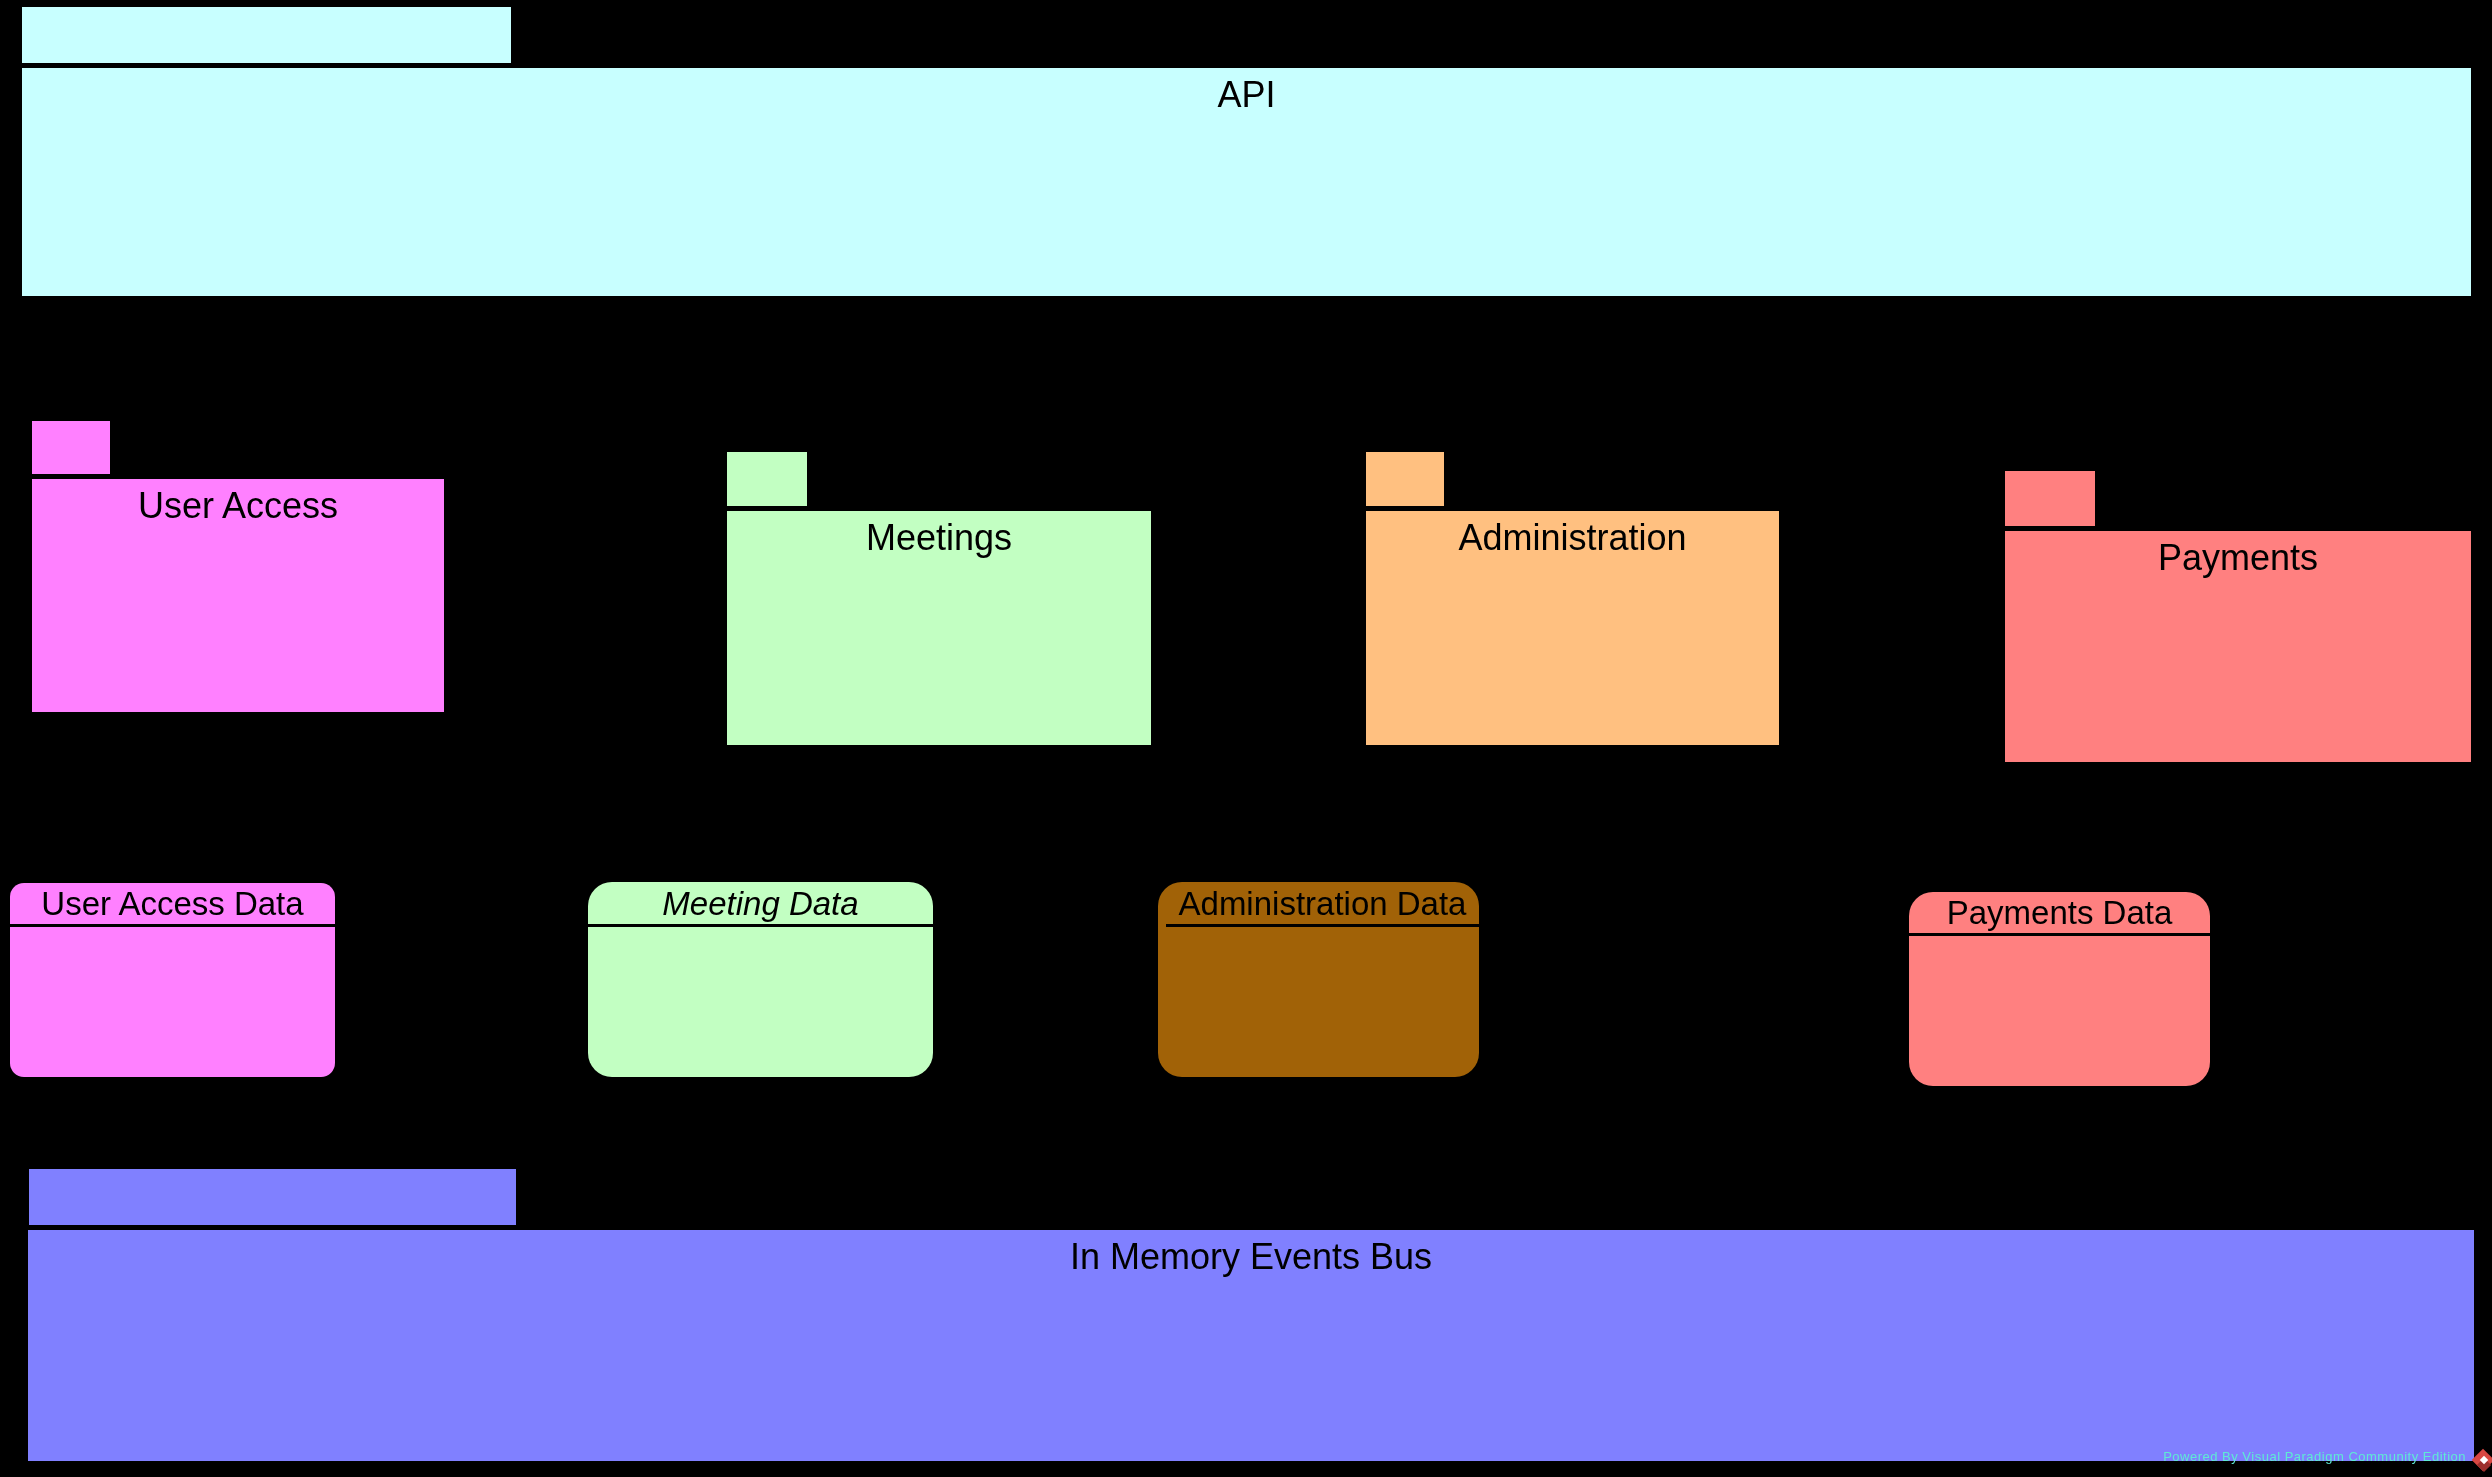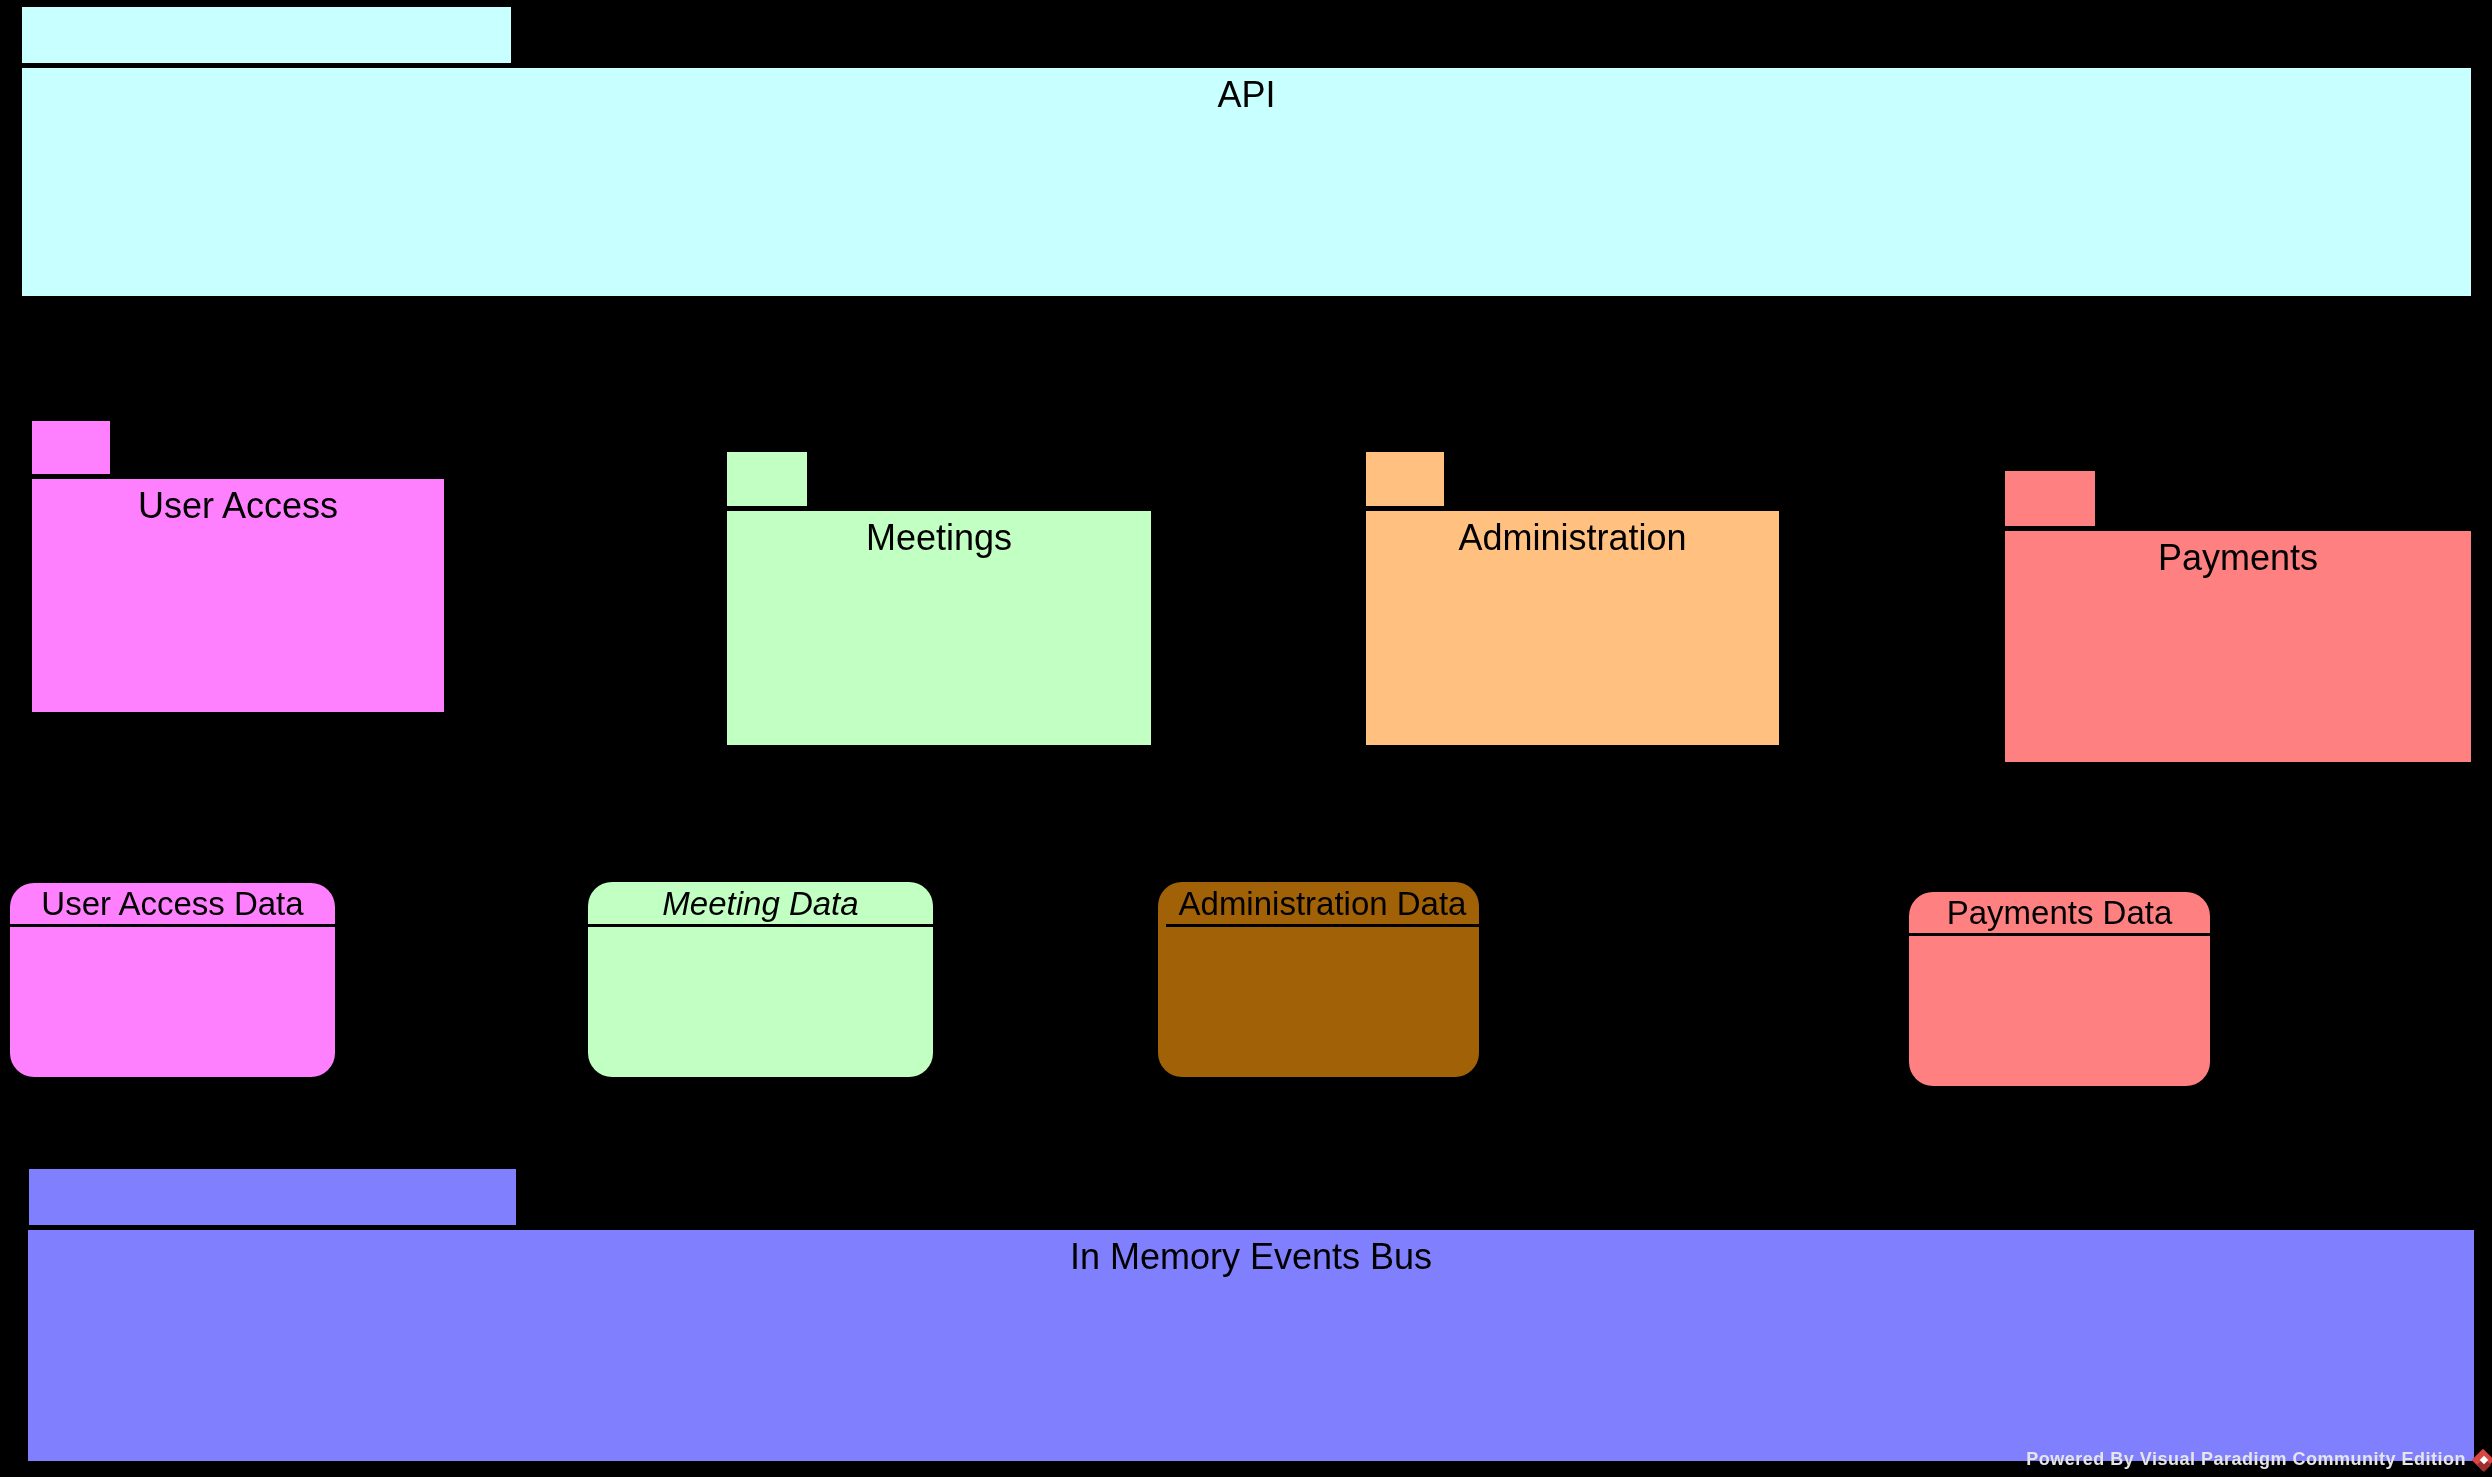--- a/index.html
+++ b/index.html
@@ -69,39 +69,38 @@
   #pkg-administration .pkgbody { left: 0;      top: 59px;  width: 413px; height: 234px; }
   
   #pkg-payments          { left: 2005px; top: 471px; width: 466px; height: 291px; padding-left: 44px; }
   #pkg-payments .tab     { left: 0;      top: 0;     width: 90px;  height: 60px; }
   #pkg-payments .pkgbody { left: 0;      top: 60px;  width: 466px; height: 231px; }
   
   #pkg-events-bus          { left: 28px; top: 1169px; width: 2446px; height: 292px; }
   #pkg-events-bus .tab     { left: 1px;  top: 0;      width: 487px;  height: 61px; }
   #pkg-events-bus .pkgbody { left: 0;    top: 61px;   width: 2446px; height: 231px; }
   
-  #store-user-access-data    { left: 10px;   top: 883px; width: 325px; height: 194px; }
+  #store-user-access-data    { left: 10px;   top: 883px; width: 325px; height: 194px; border-radius: 14px; }
   #store-user-access-data    .storeheader { height: 44px; line-height: 42px; }
   #store-meeting-data        { left: 588px;  top: 882px; width: 345px; height: 195px; }
   #store-meeting-data        .storeheader { height: 45px; line-height: 43px; font-style: italic; }
   #store-administration-data { left: 1158px; top: 882px; width: 321px; height: 195px; }
   #store-administration-data .storeheader { height: 45px; line-height: 43px; }
   #store-payments-data       { left: 1909px; top: 892px; width: 301px; height: 194px; }
   #store-payments-data       .storeheader { height: 44px; line-height: 42px; }
   
   .watermark {
     position: absolute;
     left: 0; top: 1449px;
     width: 2466px;
     text-align: right;
-    font-size: 18px;
+    font-size: 13px;
     letter-spacing: 0.5px;
-    color: #e5e5e5;
+    color: #5eead4;
     white-space: nowrap;
-    font-weight: bold;
   }
   .vp-logo {
     position: absolute;
     left: 2472px; top: 1449px;
     width: 24px; height: 24px;
   }
   .vp-logo .d1 {
     position: absolute;
     left: 3px; top: 3px;
     width: 16px; height: 16px;

